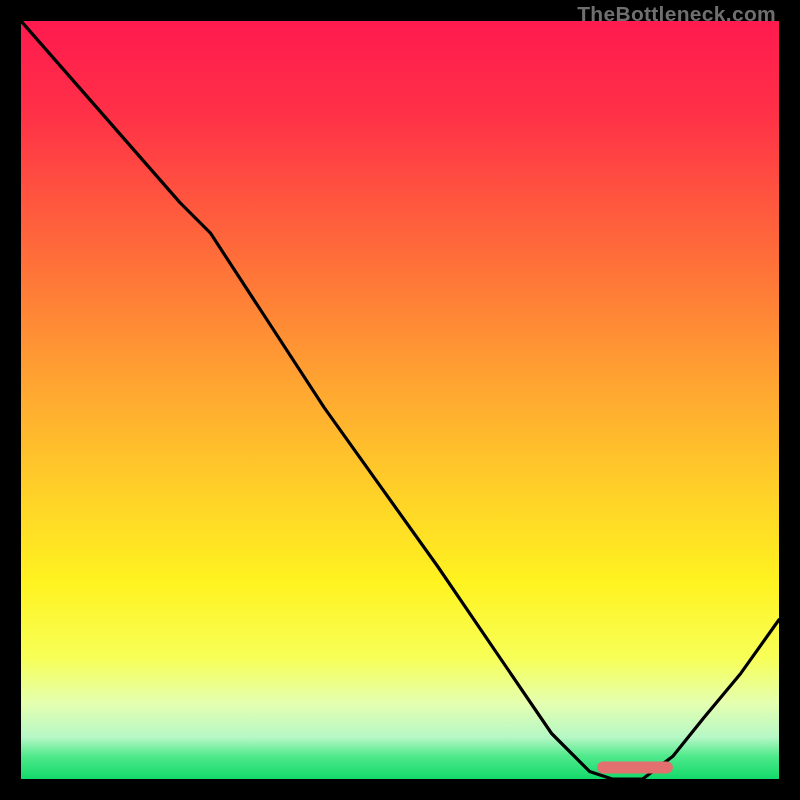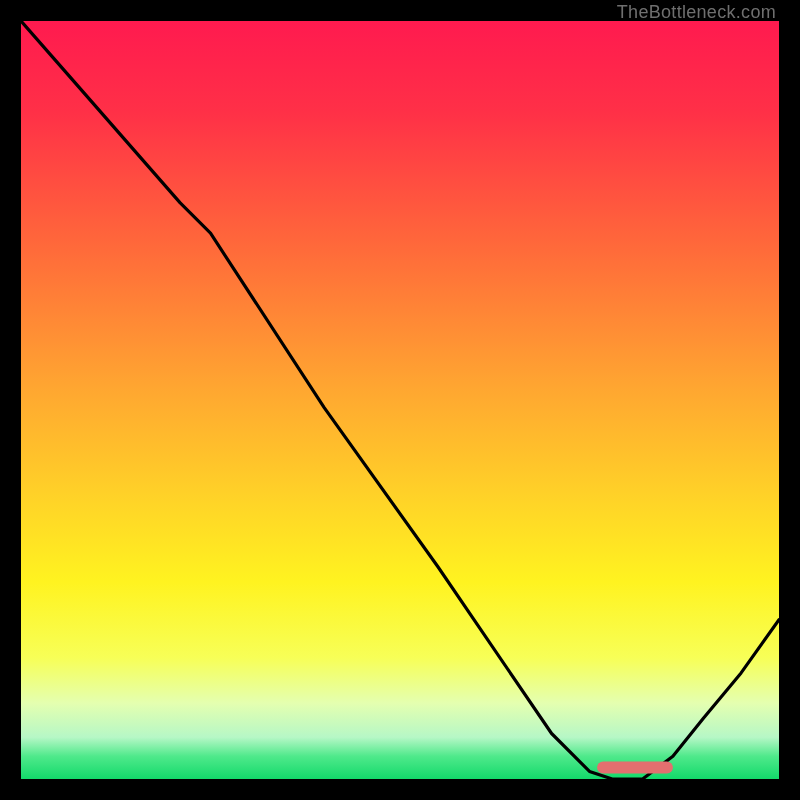--- a/index.html
+++ b/index.html
@@ -24,22 +24,22 @@
     left: 0;
     top: 0;
     width: 758px;
     height: 758px;
   }
   .watermark {
     position: absolute;
     top: 2px;
     right: 24px;
     color: #6f6f6f;
-    font-size: 18px;
-    font-weight: 400;
+    font-size: 21px;
+    font-weight: 700;
     letter-spacing: 0.3px;
   }
   svg { display: block; }
 </style>
 </head>
 <body>
 
 <div class="watermark">TheBottleneck.com</div>
 
 <div class="frame">

